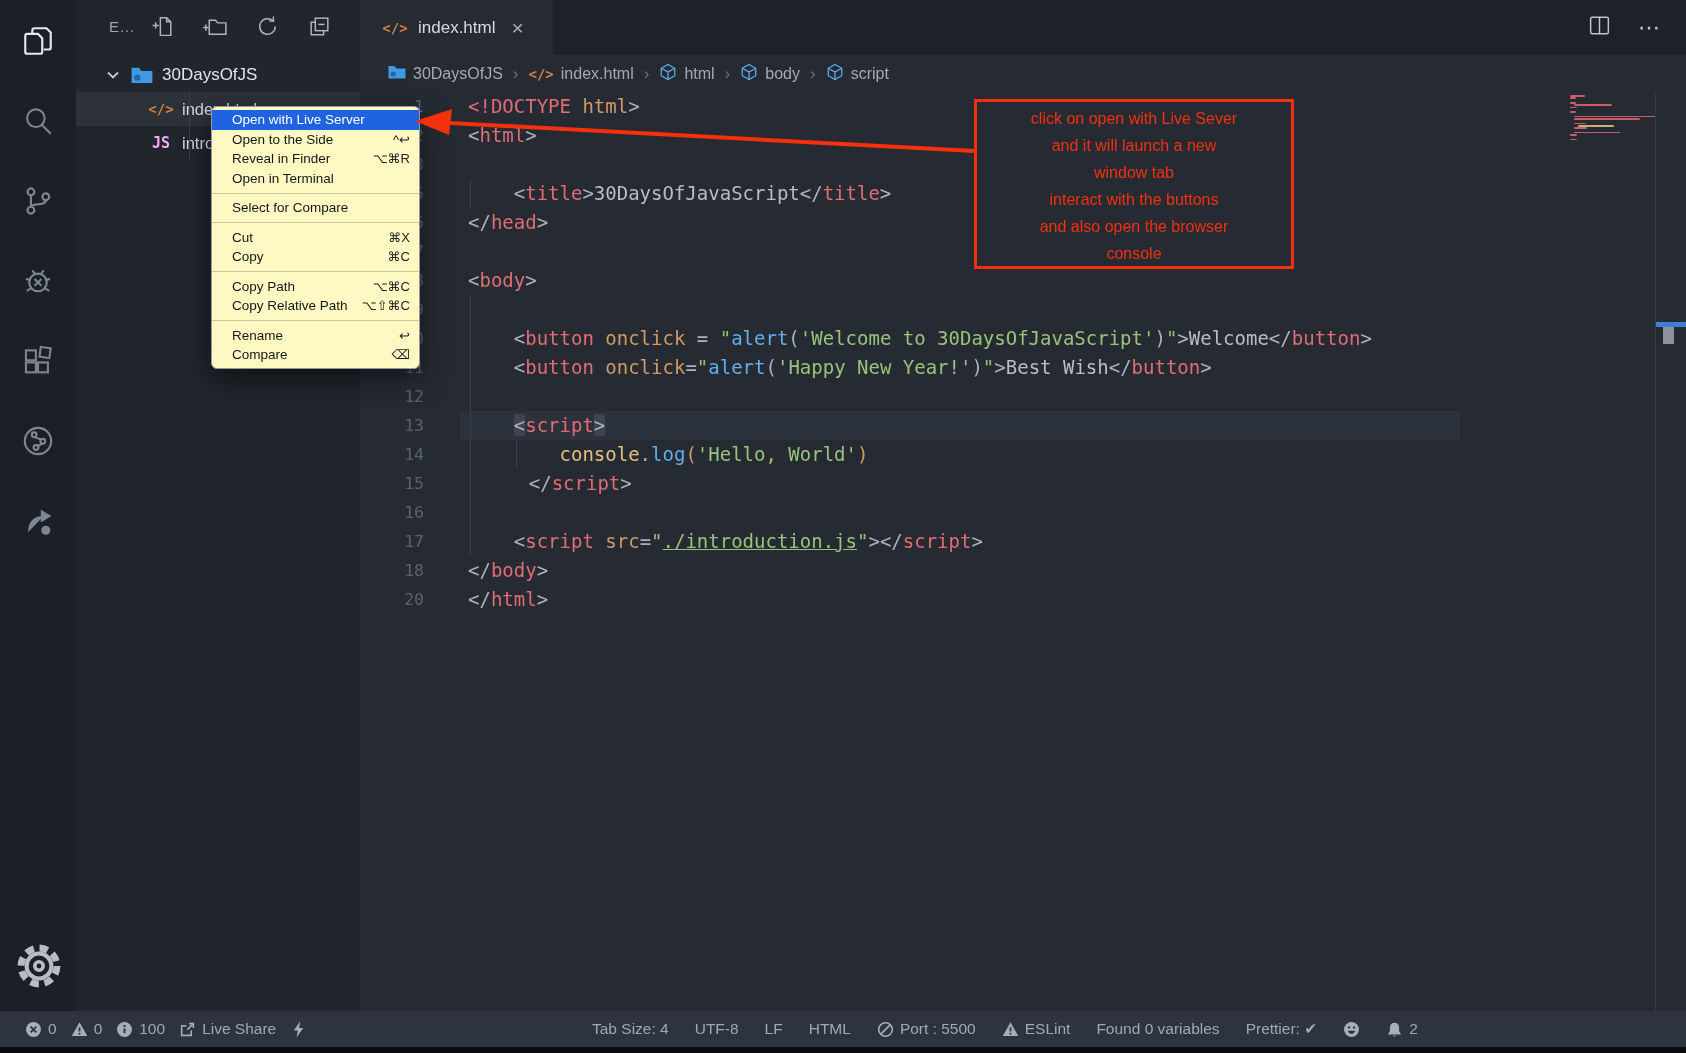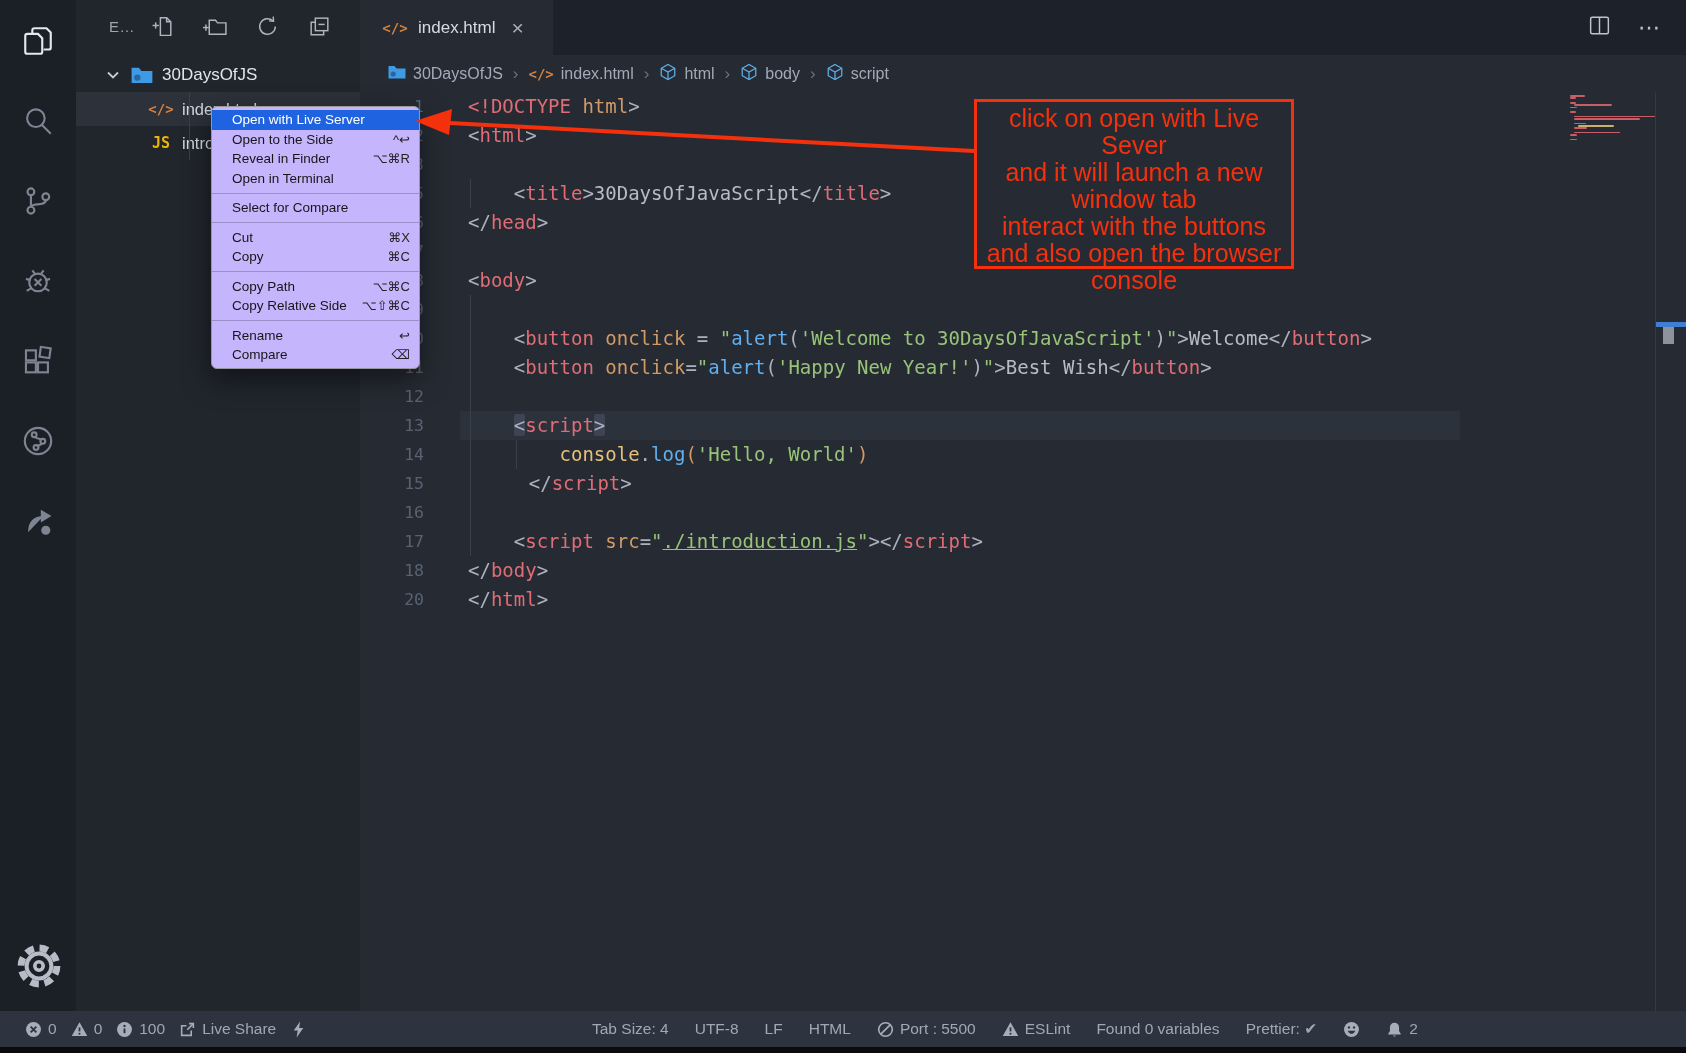--- a/index.html
+++ b/index.html
@@ -22,21 +22,21 @@
   .sb-root{position:absolute;left:0;top:58px;width:100%;height:34px;display:flex;align-items:center;cursor:pointer;}
   .sb-chev{margin-left:29px;width:16px;height:16px;}
   .sb-chev svg{width:16px;height:16px;stroke:#c6ccd6;fill:none;stroke-width:1.8;}
   .sb-foldericon{margin-left:10px;width:22px;height:18px;}
   .sb-rootlabel{margin-left:9px;font-size:17px;color:#e0e4eb;}
   .tree-row{position:absolute;left:0;width:100%;height:34px;display:flex;align-items:center;cursor:pointer;}
   .tree-row.selected{background:#2c313a;}
   .tree-guide{position:absolute;left:113px;top:92px;width:1px;height:68px;background:#3a4049;}
   .fi{margin-left:70px;width:30px;text-align:center;font-weight:bold;font-size:14px;font-family:"DejaVu Sans Mono",monospace;}
   .fi.html{color:#d4813f;}
-  .fi.js{color:#eab308;font-size:15px;}
+  .fi.js{color:#f0abfc;font-size:15px;}
   .tree-label{margin-left:6px;font-size:16.5px;color:#d3d8e0;white-space:nowrap;}
 
   
   .tabstrip{position:absolute;left:360px;top:0;width:1326px;height:55px;background:#1d2129;z-index:4;}
   .tab{position:absolute;left:0;top:0;width:193px;height:55px;background:#262b33;display:flex;align-items:center;cursor:pointer;}
   .tab .fi{margin-left:20px;}
   .tab-label{margin-left:8px;font-size:17px;color:#d5dae3;}
   .tab-close{margin-left:16px;font-size:21px;color:#aab1bd;line-height:1;cursor:pointer;}
   .tab-actions{position:absolute;right:24px;top:0;height:55px;display:flex;align-items:center;gap:26px;}
   .tab-actions svg{width:25px;height:25px;stroke:#c0c5cd;fill:none;stroke-width:1.4;cursor:pointer;}
@@ -63,33 +63,33 @@
   .c-pb{color:#abb2bf;background:#3e4452;border-radius:2px;}
 
   
   .minimap{position:absolute;left:1567px;top:95px;width:88px;height:60px;z-index:2;}
   .mm-line{position:absolute;height:1.7px;border-radius:1px;}
   .mm-border{position:absolute;left:1655px;top:92px;width:1px;height:919px;background:#343a44;}
   .ovr-blue{position:absolute;left:1656px;top:322px;width:30px;height:5px;background:#3e7fd4;}
   .ovr-thumb{position:absolute;left:1663px;top:327px;width:11px;height:17px;background:#8d939c;cursor:grab;}
 
   
-  .ctxmenu{position:absolute;left:211px;top:106px;width:209px;background:#c4b5fd;border:1px solid #97979d;
+  .ctxmenu{position:absolute;left:211px;top:106px;width:209px;background:#fef9c3;border:1px solid #97979d;
            border-radius:6px;box-shadow:0 10px 28px rgba(0,0,0,.5);z-index:40;padding:3px 0;box-sizing:border-box;}
   .menu-item{height:19.5px;display:flex;align-items:center;justify-content:space-between;
              padding:0 9px 0 20px;font-size:13.5px;color:#161618;cursor:pointer;}
   .menu-item .sc{color:#222;font-size:13px;}
   .menu-item.hl{background:#1f63e0;color:#fff;}
   .menu-item.hl .sc{color:#fff;}
   .menu-sep{height:1px;background:rgba(0,0,0,.2);margin:4.5px 0;}
 
   
   .anno-box{position:absolute;left:974px;top:99px;width:320px;height:170px;border:3px solid #f5300c;
             box-sizing:border-box;z-index:30;padding-top:3px;}
-  .anno-line{text-align:center;font-size:25px;line-height:27px;color:#f5300c;}
+  .anno-line{text-align:center;font-size:16px;line-height:27px;color:#f5300c;}
   .arrow-svg{position:absolute;left:0;top:0;width:1686px;height:1053px;z-index:50;pointer-events:none;}
 
   
   .statusbar{position:absolute;left:0;top:1011px;width:1686px;height:36px;background:#2e343f;z-index:6;
              color:#a0a8b4;font-size:15.5px;}
   .bottom-strip{position:absolute;left:0;top:1047px;width:1686px;height:6px;background:#0b0b0d;z-index:6;}
   .st-group{position:absolute;top:0;height:36px;display:flex;align-items:center;}
   .st-item{display:flex;align-items:center;gap:6px;cursor:pointer;white-space:nowrap;}
   .st-item svg{width:17px;height:17px;display:block;}
   .gear-wrap{position:absolute;left:15px;top:942px;width:48px;height:48px;cursor:pointer;z-index:6;}
@@ -356,21 +356,21 @@
       <div class="menu-item">
         <span>Copy</span>
         <span class="sc">⌘C</span>
       </div>
       <div class="menu-sep"></div>
       <div class="menu-item">
         <span>Copy Path</span>
         <span class="sc">⌥⌘C</span>
       </div>
       <div class="menu-item">
-        <span>Copy Relative Side</span>
+        <span>Copy Relative Path</span>
         <span class="sc">⌥⇧⌘C</span>
       </div>
       <div class="menu-sep"></div>
       <div class="menu-item">
         <span>Rename</span>
         <span class="sc">↩</span>
       </div>
       <div class="menu-item">
         <span>Compare</span>
         <span class="sc">⌫</span>

